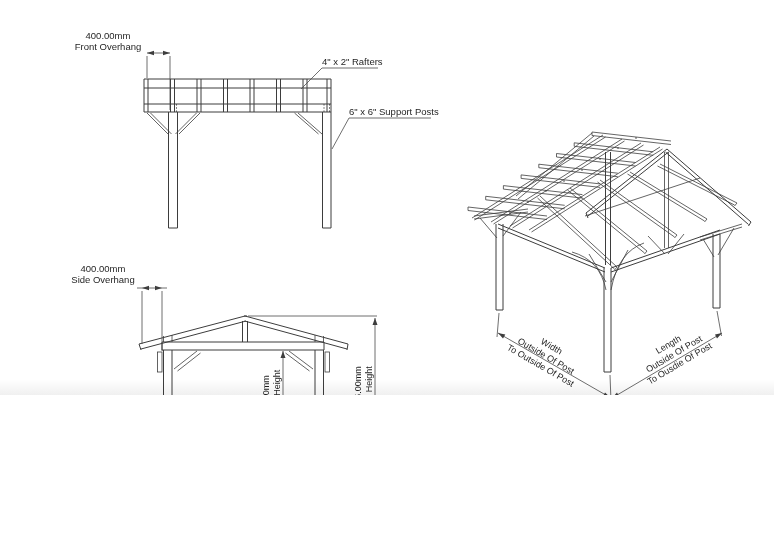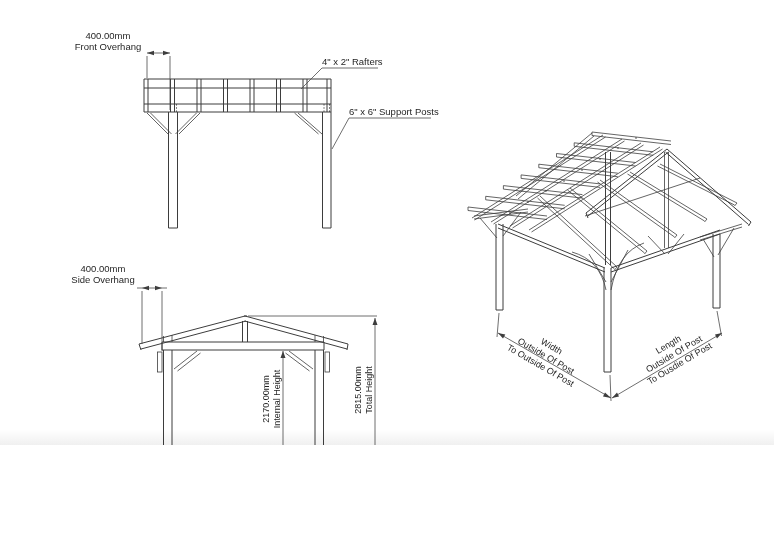--- a/index.html
+++ b/index.html
@@ -1,16 +1,16 @@
 <!DOCTYPE html>
 <html><head>
 <meta charset="utf-8">
 <style>
   html,body{margin:0;padding:0;background:#fff;}
-  .page{position:relative;width:774px;height:445px;background:#ffffff;overflow:hidden;
+  .page{position:relative;width:774px;height:395px;background:#ffffff;overflow:hidden;
         font-family:"Liberation Sans", sans-serif;}
   .page-bottom-shade{position:absolute;left:0;bottom:0;width:774px;height:16px;
         background:linear-gradient(to bottom, rgba(255,255,255,0), rgba(0,0,0,0.06));pointer-events:none;}
   svg{position:absolute;left:0;top:0;}
   .ln  { stroke:#3d3d3d; stroke-width:1; fill:none; }
   .lnt { stroke:#3d3d3d; stroke-width:0.8; fill:none; }
   .hid { stroke:#3d3d3d; stroke-width:0.8; fill:none; stroke-dasharray:1.6,1.6; }
   .arr { fill:#3d3d3d; stroke:none; }
   .dim { stroke:#4a4a4a; stroke-width:0.8; fill:none; }
   text { fill:#1f1f1f; font-size:9.5px; font-family:"Liberation Sans", sans-serif; }

